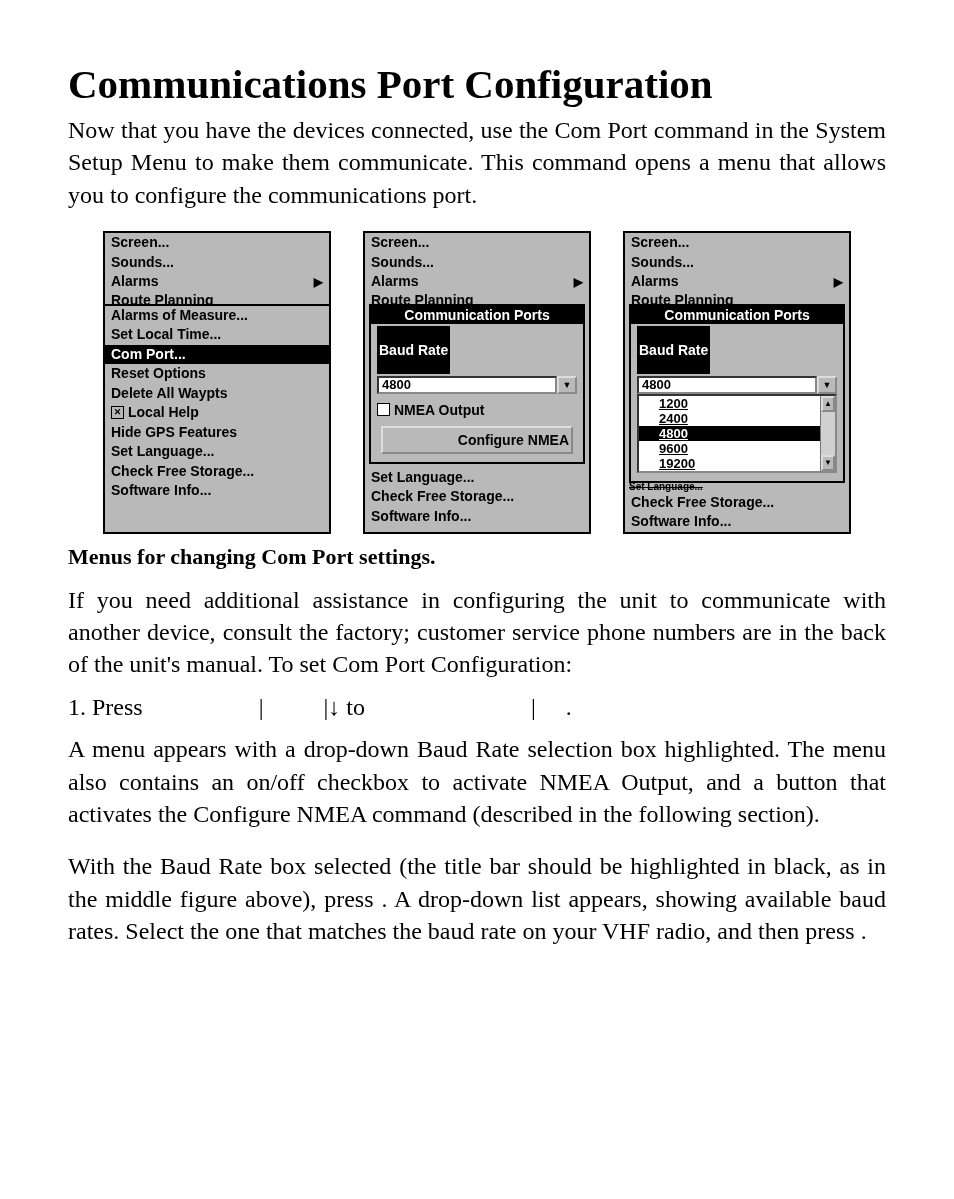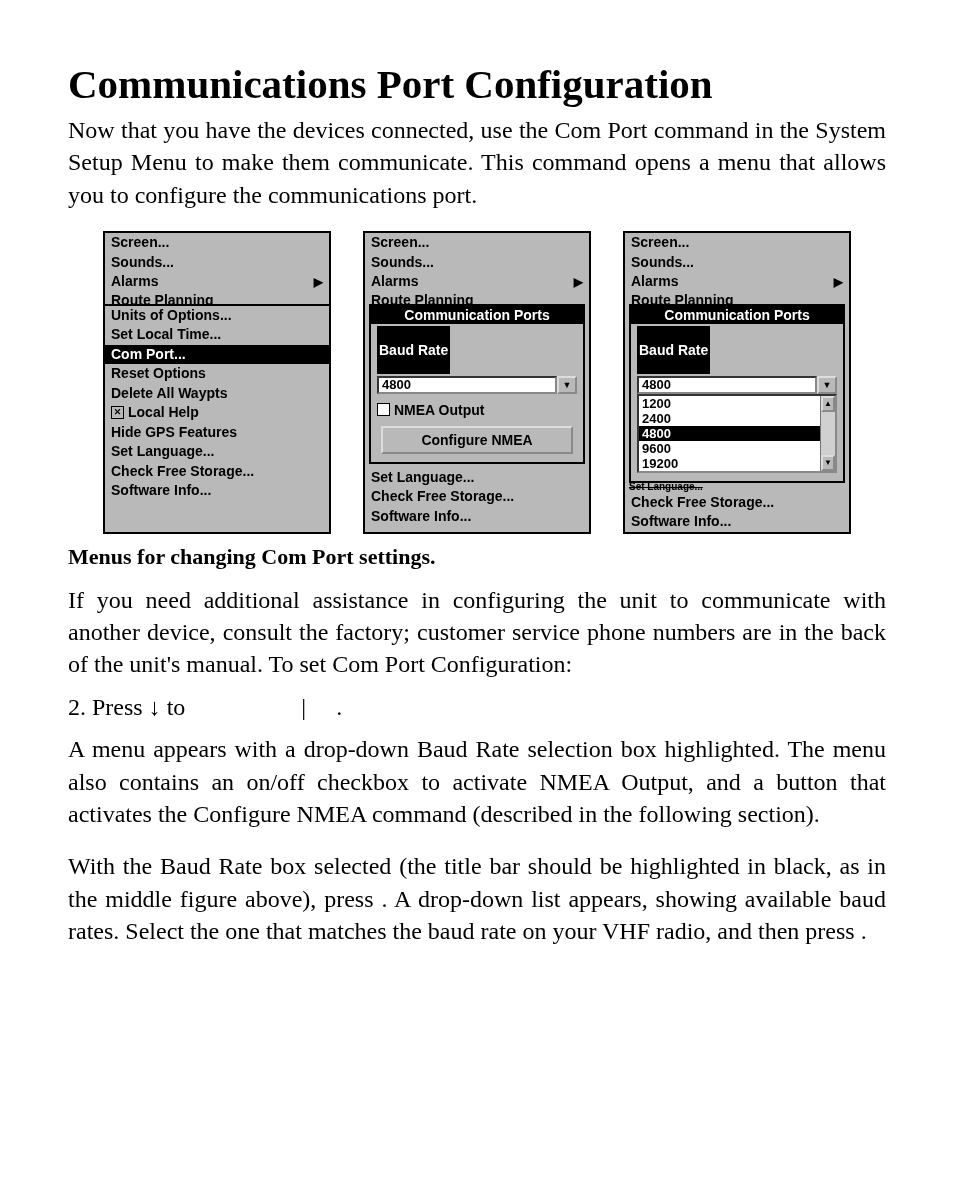--- a/index.html
+++ b/index.html
@@ -128,40 +128,41 @@
   }
   .check-row .box {
     width: 11px;
     height: 11px;
     border: 1px solid #000;
     margin-right: 4px;
     background: #fff;
   }
   .conf-btn {
     display: block;
-    text-align: center;
+    text-align: right;
     padding: 4px 2px;
     border: 2px outset #ddd;
     background: #b9b9b9;
     margin: 0 4px;
   }
 
   .list-box {
     border: 2px inset #888;
     background: #fff;
     display: flex;
     margin-bottom: 4px;
   }
   .list-box .opts {
     flex: 1;
     font-size: 13px;
     line-height: 15px;
   }
   .list-box .opt {
-    padding: 0 3px;
+    padding: 0 20px;
+    text-decoration: underline;
   }
   .list-box .opt.sel {
     background: #000;
     color: #fff;
   }
   .list-box .sb {
     width: 14px;
     background: #c8c8c8;
     display: flex;
     flex-direction: column;
@@ -219,21 +220,21 @@
     <div class="mi">
         <span>Sounds...</span>
       </div>
     <div class="mi">
         <span>Alarms</span>
         <span class="tri">▶</span>
       </div>
     <div class="clipped">Route Planning</div>
     <div style="border-top:2px solid #000"></div>
     <div class="mi">
-        <span>Units of Options...</span>
+        <span>Alarms of Measure...</span>
       </div>
     <div class="mi">
         <span>Set Local Time...</span>
       </div>
     <div class="mi selected">
         <span>Com Port...</span>
       </div>
     <div class="mi">
         <span>Reset Options</span>
       </div>
@@ -340,19 +341,19 @@
   </div>
 
 </div>
 
 <div class="caption">Menus for changing Com Port settings.</div>
 
 <p class="justify">If you need additional assistance in configuring the unit to communicate with another device, consult the factory; customer service phone numbers are in the back of the unit's manual. To set Com Port Configuration:</p>
 
 <div class="steps">
   <p>
-    <span>2. Press ↓ to </span><span style="display:inline-block;width:110px"></span><span>|</span><span style="display:inline-block;width:30px"></span><span>.</span>
+    <span>1. Press </span><span class="small-caps-gap"></span><span>|</span><span style="display:inline-block;width:60px"></span><span>|↓ to </span><span style="display:inline-block;width:160px"></span><span>|</span><span style="display:inline-block;width:30px"></span><span>.</span>
   </p>
 </div>
 
 <p class="justify">A menu appears with a drop-down Baud Rate selection box highlighted. The menu also contains an on/off checkbox to activate NMEA Output, and a button that activates the Configure NMEA command (described in the following section).</p>
 
 <p class="justify" style="margin-top:20px">With the Baud Rate box selected (the title bar should be highlighted in black, as in the middle figure above), press       . A drop-down list appears, showing available baud rates. Select the one that matches the baud rate on your VHF radio, and then press         .</p>
 
 </body></html>

